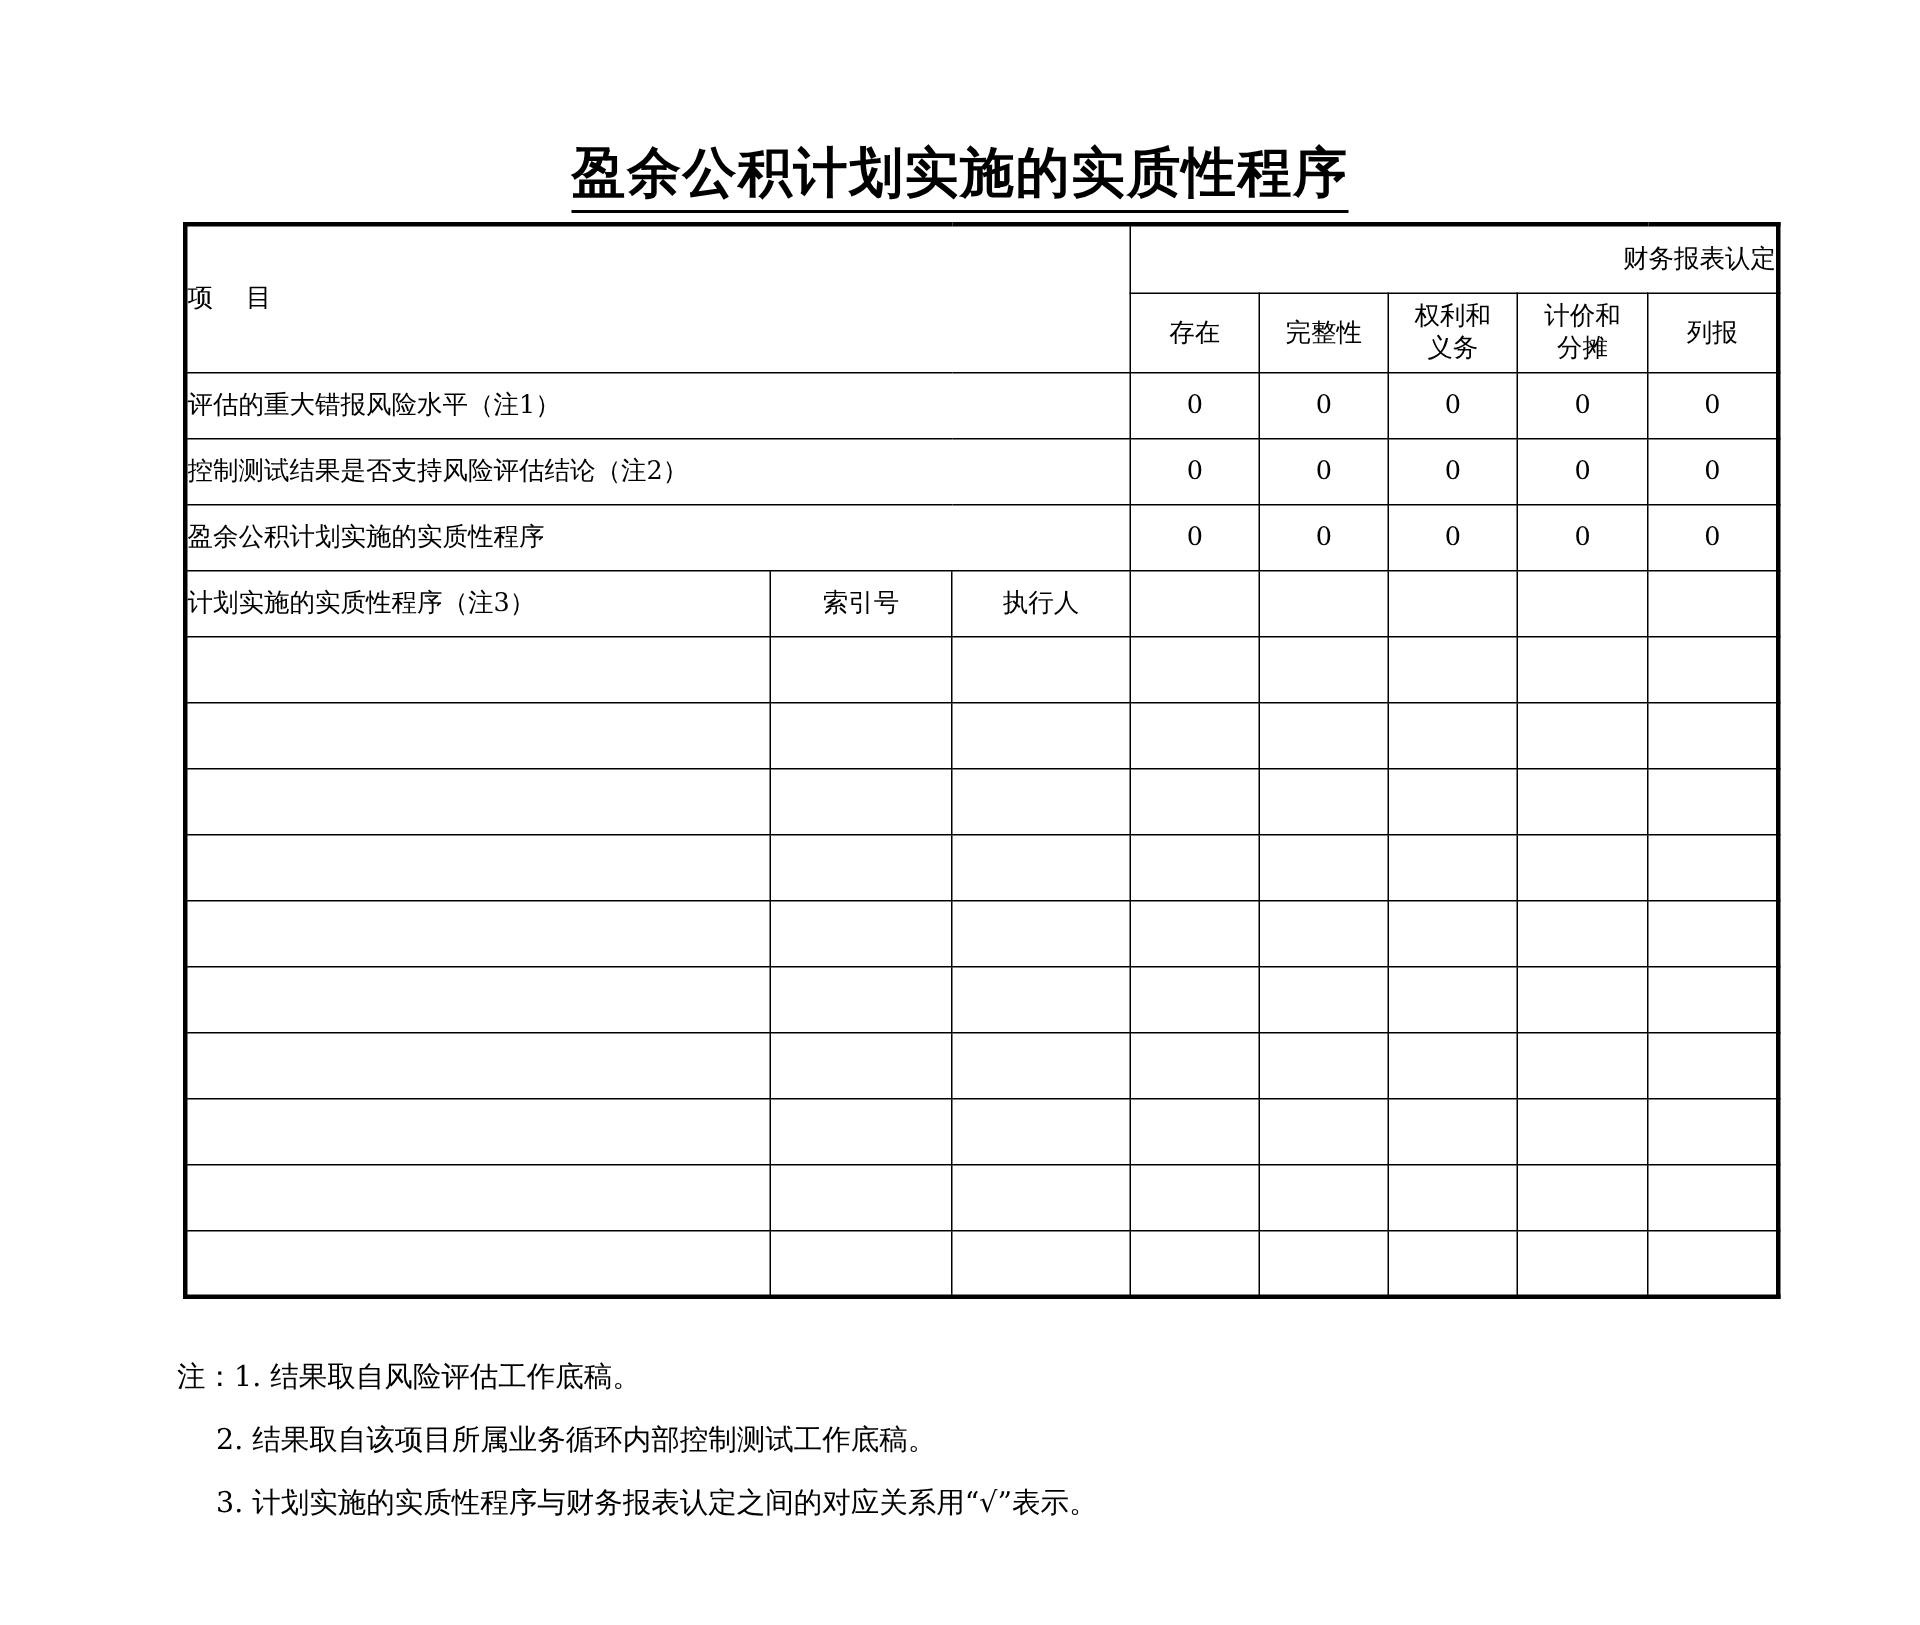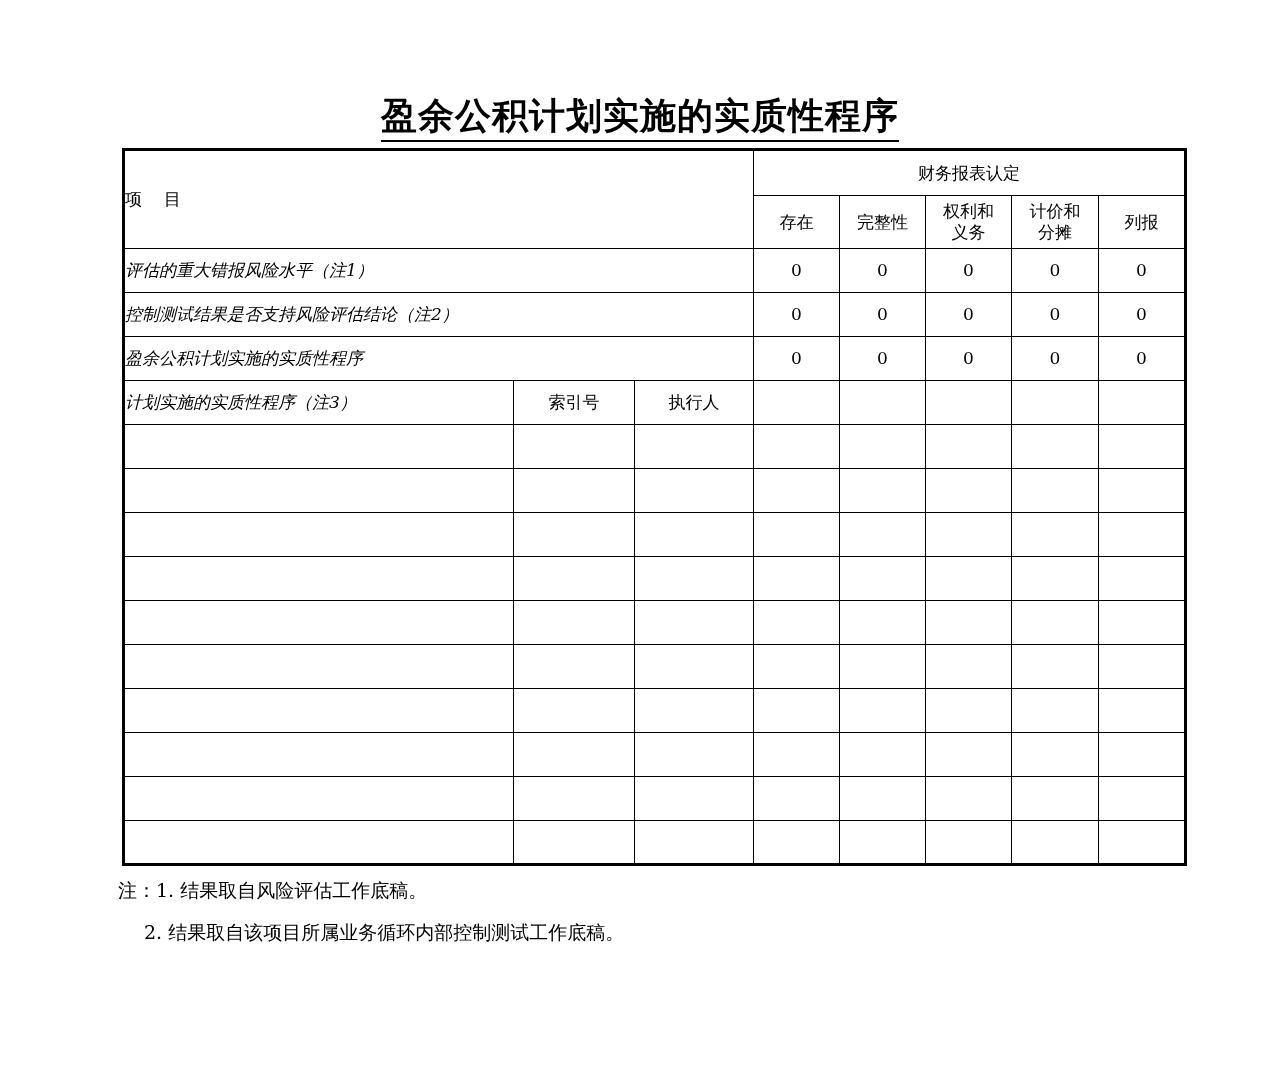--- a/index.html
+++ b/index.html
@@ -68,52 +68,51 @@
   
   col.c-item      { width: 390px; }
   col.c-index     { width: 121px; }
   col.c-performer { width: 119px; }
   col.c-assert    { width: 86px;  }
   col.c-assert-l  { width: 87px;  }
 
   .cell-item {
     padding-left: 14px;
     text-align: left;
-    font-style: italic;
   }
   .cell-center {
     text-align: center;
   }
   .hdr-item {
     text-align: left;
     font-size: 18px;
   }
   .hdr-item .sp { display: inline-block; width: 22px; }
   .hdr-group {
-    text-align: center;
+    text-align: right;
     font-size: 17px;
     height: 44px;
   }
   .hdr-assert {
     text-align: center;
     font-size: 17px;
     line-height: 21px;
     height: 52px;
     padding: 0 2px;
   }
   .row-tall    { height: 44px; }
   .row-plan    { height: 44px; margin-top: 35px; }
   .row-empty   { height: 44px; }
   .val-zero    { text-align: center; font-size: 17px; }
 
   
   .notes {
     position: absolute;
     left: 118px;
-    top: 878px;
+    top: 906px;
     width: 1100px;
     font-size: 19px;
     line-height: 24px;
   }
   .note-line { margin-bottom: 18px; white-space: nowrap; }
   .note-line.indent { padding-left: 26px; }
   .note-label { }
 </style>
 </head>
 <body>
@@ -304,15 +303,16 @@
           <td></td>
         </tr>
 
       </tbody>
     </table>
   </div>
 
   <div class="notes">
     <div class="note-line"><span class="note-label">注：</span><span>1. 结果取自风险评估工作底稿。</span></div>
     <div class="note-line indent"><span>2. 结果取自该项目所属业务循环内部控制测试工作底稿。</span></div>
+    <div class="note-line indent"><span>3. 计划实施的实质性程序与财务报表认定之间的对应关系用“√”表示。</span></div>
   </div>
 
 </div>
 
 </body></html>

